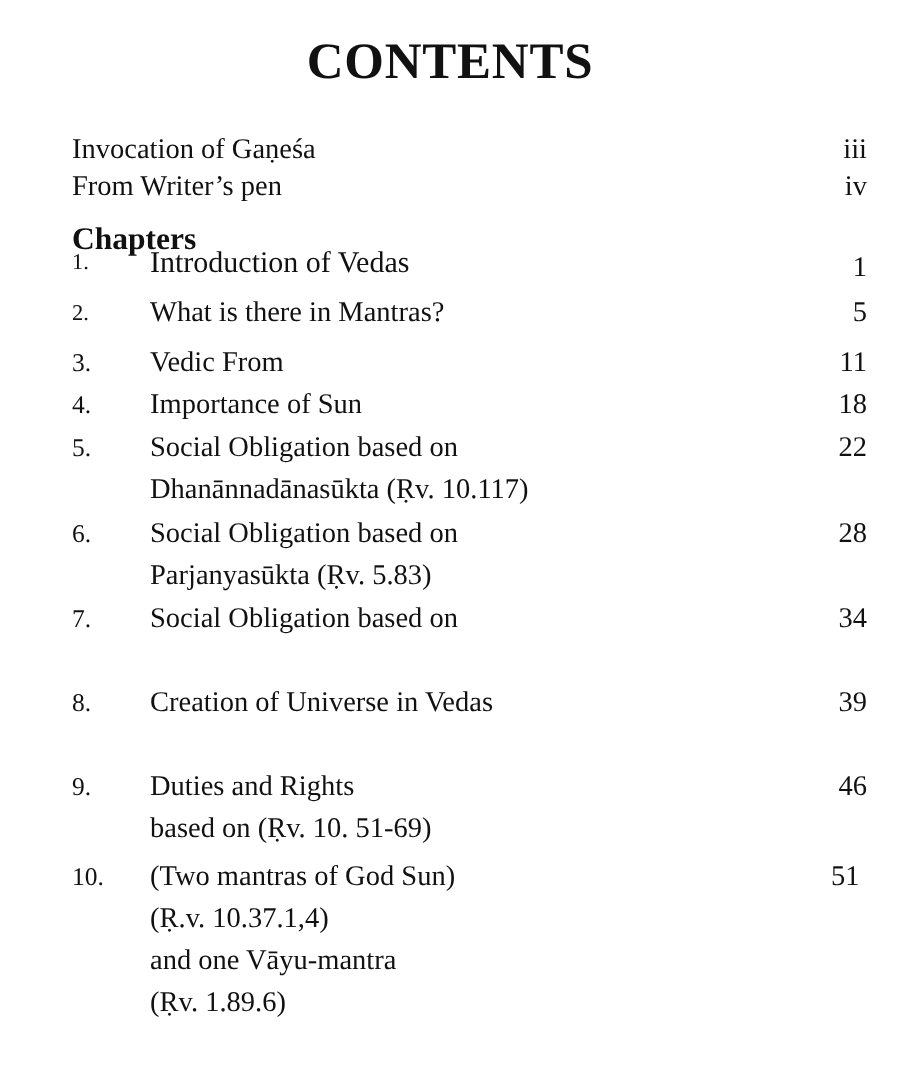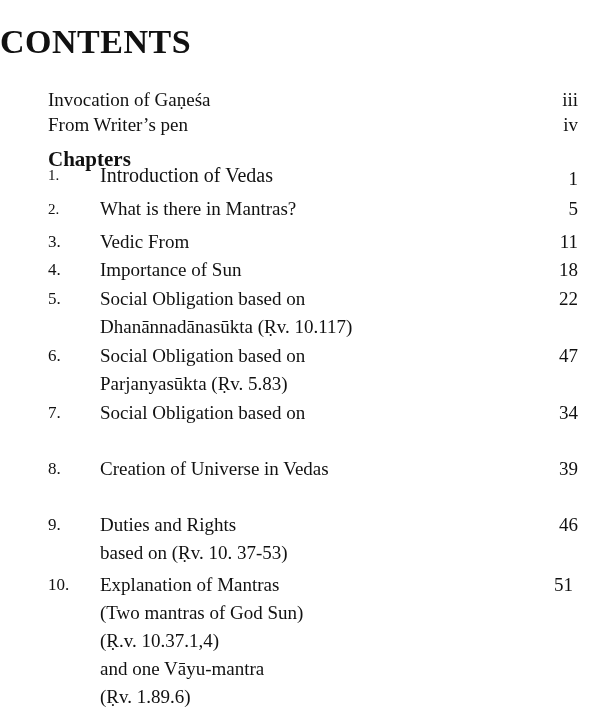--- a/index.html
+++ b/index.html
@@ -13,21 +13,21 @@
       position: relative;
       overflow: hidden;
       font-family: "Liberation Serif", "DejaVu Serif", serif;
       color: #111111;
     }
     .title {
       position: absolute;
       top: 22px;
       left: 0;
       width: 600px;
-      text-align: left;
+      text-align: center;
       font-weight: bold;
       font-size: 34px;
       letter-spacing: 0.5px;
       line-height: 40px;
     }
     .line {
       position: absolute;
       left: 48px;
       width: 530px;
       font-size: 19px;
@@ -127,21 +127,21 @@
     </div>
     <span class="page">22</span>
   </div>
 
   <div class="entry" style="top:342px;">
     <span class="num">6.</span>
     <div class="text">
       <div>Social Obligation  based on</div>
       <div>Parjanyasūkta (Ṛv. 5.83)</div>
     </div>
-    <span class="page">47</span>
+    <span class="page">28</span>
   </div>
 
   <div class="entry" style="top:399px;">
     <span class="num">7.</span>
     <div class="text">
       <div>Social Obligation based on</div>
     </div>
     <span class="page">34</span>
   </div>
 
@@ -150,29 +150,28 @@
     <div class="text">
       <div>Creation of Universe in Vedas</div>
     </div>
     <span class="page">39</span>
   </div>
 
   <div class="entry" style="top:511px;">
     <span class="num">9.</span>
     <div class="text">
       <div>Duties and Rights</div>
-      <div>based on (Ṛv.  10. 37-53)</div>
+      <div>based on (Ṛv.  10. 51-69)</div>
     </div>
     <span class="page">46</span>
   </div>
 
   <div class="entry" style="top:571px;">
     <span class="num">10.</span>
     <div class="text">
-      <div>Explanation of Mantras</div>
       <div>(Two mantras of God Sun)</div>
       <div>(Ṛ.v. 10.37.1,4)</div>
       <div>and one Vāyu-mantra</div>
       <div>(Ṛv. 1.89.6)</div>
     </div>
     <span class="page" style="right:5px;">51</span>
   </div>
 
 </div>
 

